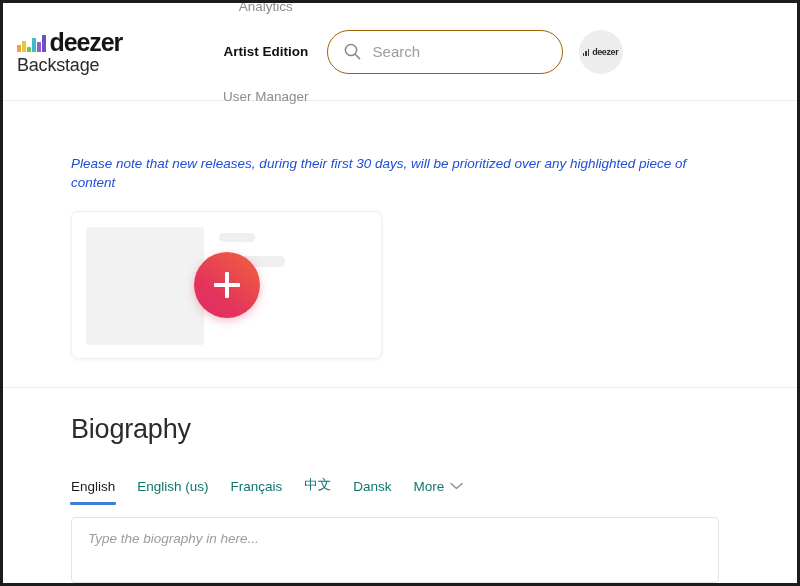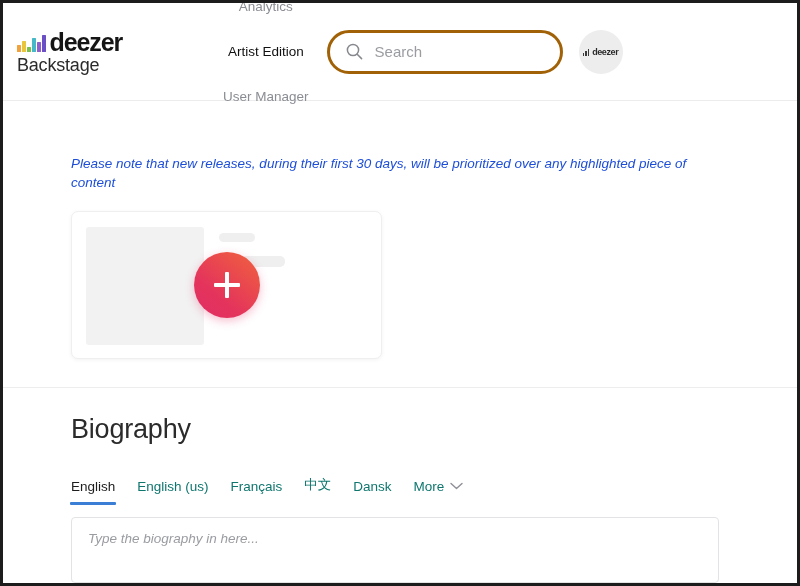--- a/index.html
+++ b/index.html
@@ -82,30 +82,30 @@
     flex-direction: column;
   }
   .nav-item {
     font-size: 13.5px;
     color: #8a8d93;
     cursor: pointer;
     white-space: nowrap;
   }
   .nav-item.active {
     color: #111111;
-    font-weight: normal;
+    font-weight: bold;
     text-align: center;
   }
 
   .search {
     position: relative;
     margin-left: 18px;
     width: 236px;
     height: 44px;
-    border: 3px solid #a16207;
+    border: 1px solid #a16207;
     border-radius: 24px;
     background: #ffffff;
     display: flex;
     align-items: center;
     padding: 0 16px;
     box-sizing: border-box;
     gap: 12px;
   }
   .search-icon svg { display: block; }
   .search-input {

